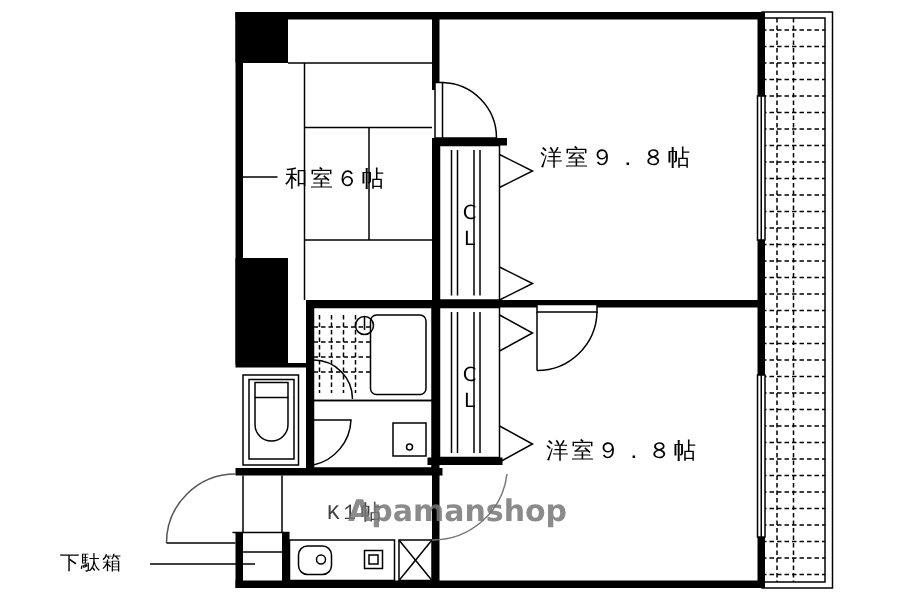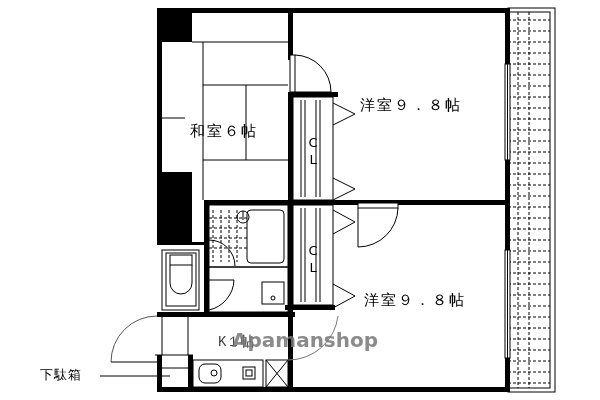--- a/index.html
+++ b/index.html
@@ -175,21 +175,21 @@
     <circle cx="214" cy="373" r="3"></circle>
     <rect x="243" y="367" width="12" height="12"></rect>
     <rect x="246" y="370" width="6" height="6"></rect>
     <rect x="266" y="360" width="22" height="27"></rect>
     <line x1="266" y1="360" x2="288" y2="387"></line>
     <line x1="288" y1="360" x2="266" y2="387"></line>
     <path d="M338,316 A50,50 0 0 1 288,360" stroke="#777"></path>
   </g>
 </svg>
 
-<div class="lbl" style="left:190px;top:122px;">和室６帖</div>
+<div class="lbl" style="left:190px;top:110px;">和室６帖</div>
 <div class="lbl" style="left:360px;top:96px;">洋室９．８帖</div>
 <div class="lbl" style="left:364px;top:291px;">洋室９．８帖</div>
 <div class="kd" style="left:218px;top:333px;">K１帖</div>
 
 <div class="cl" style="left:306px;top:135px;">C</div>
 <div class="cl" style="left:306px;top:152px;">L</div>
 <div class="cl" style="left:306px;top:243px;">C</div>
 <div class="cl" style="left:306px;top:260px;">L</div>
 
 <div class="lbl" style="left:40px;top:366px;font-size:13px;letter-spacing:1px;">下駄箱</div>

